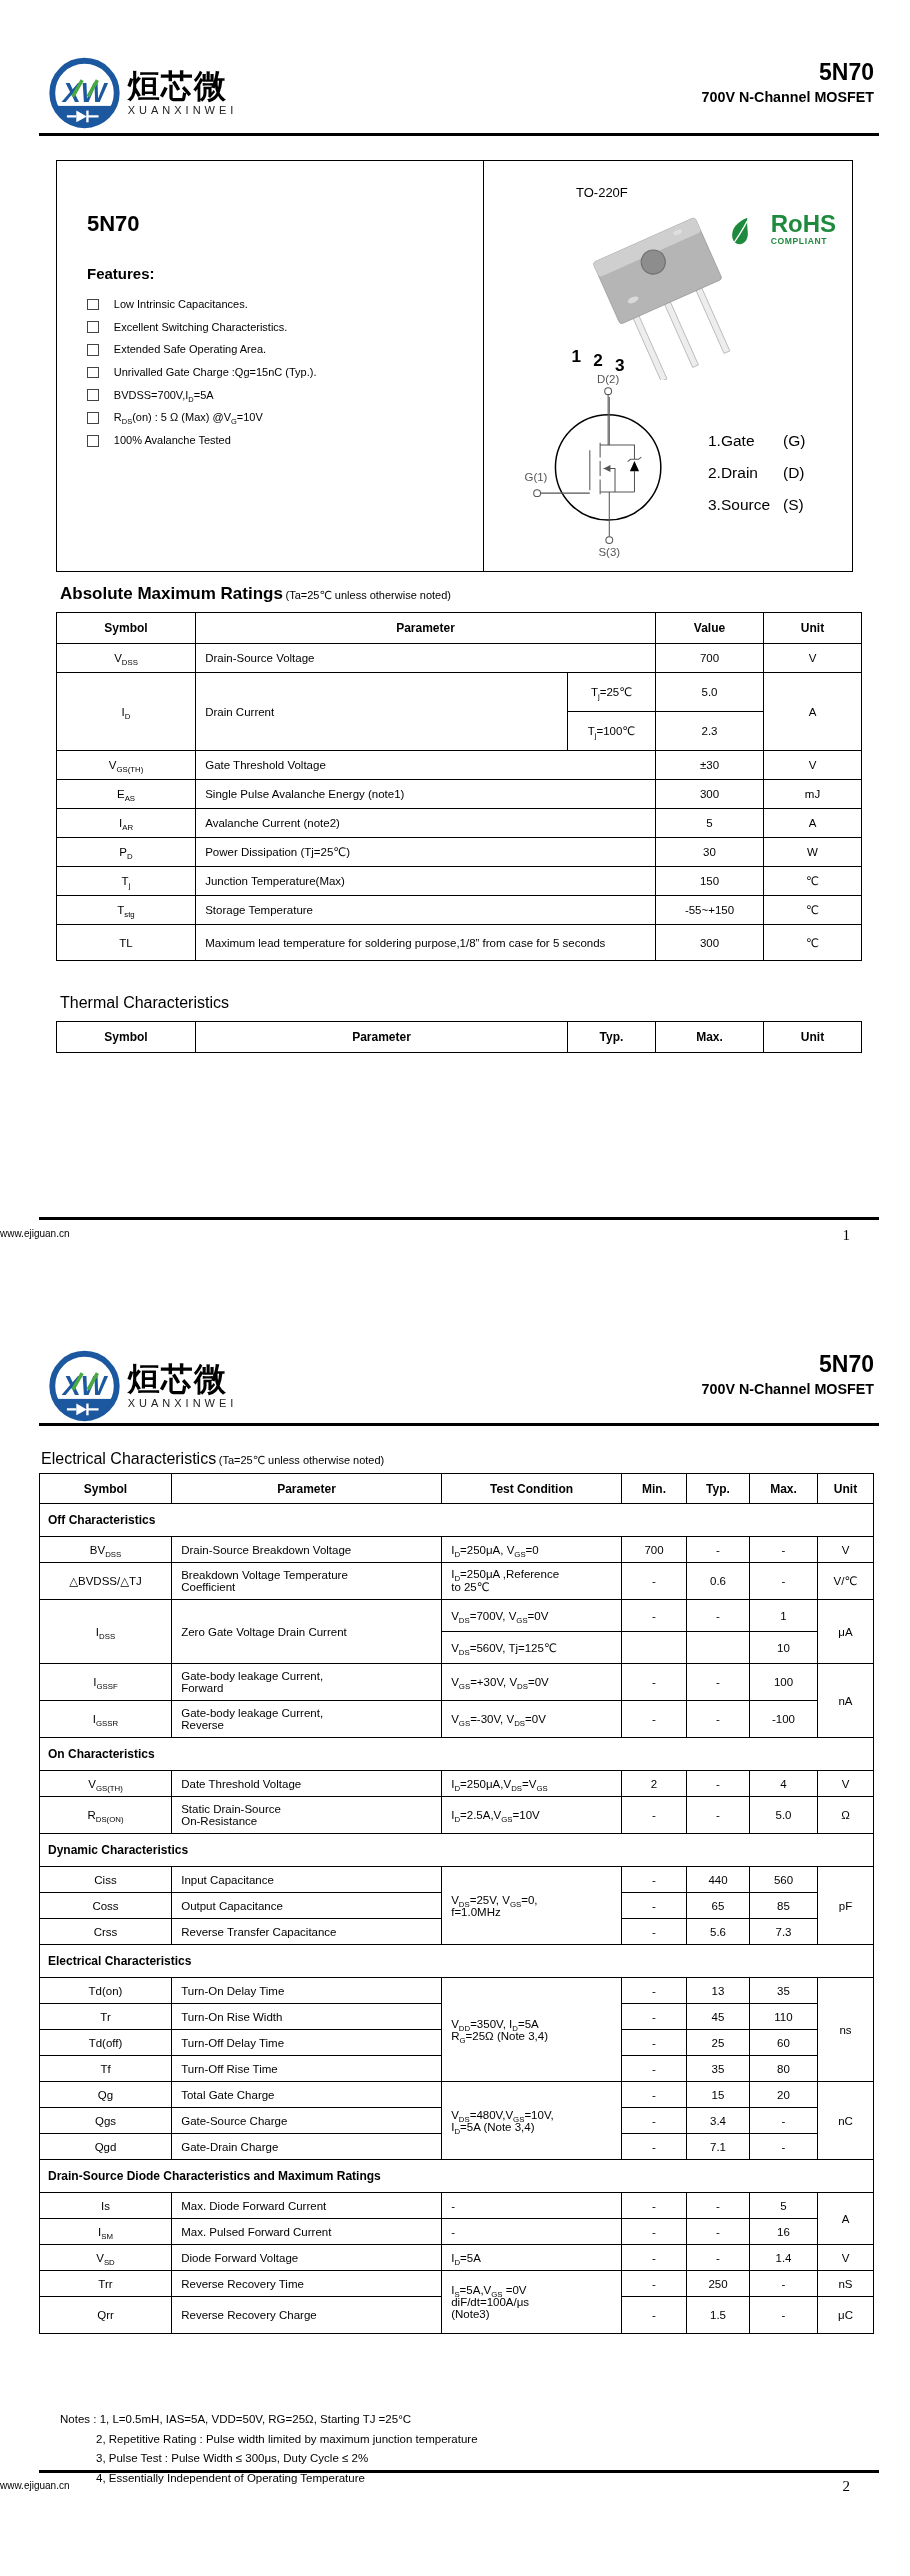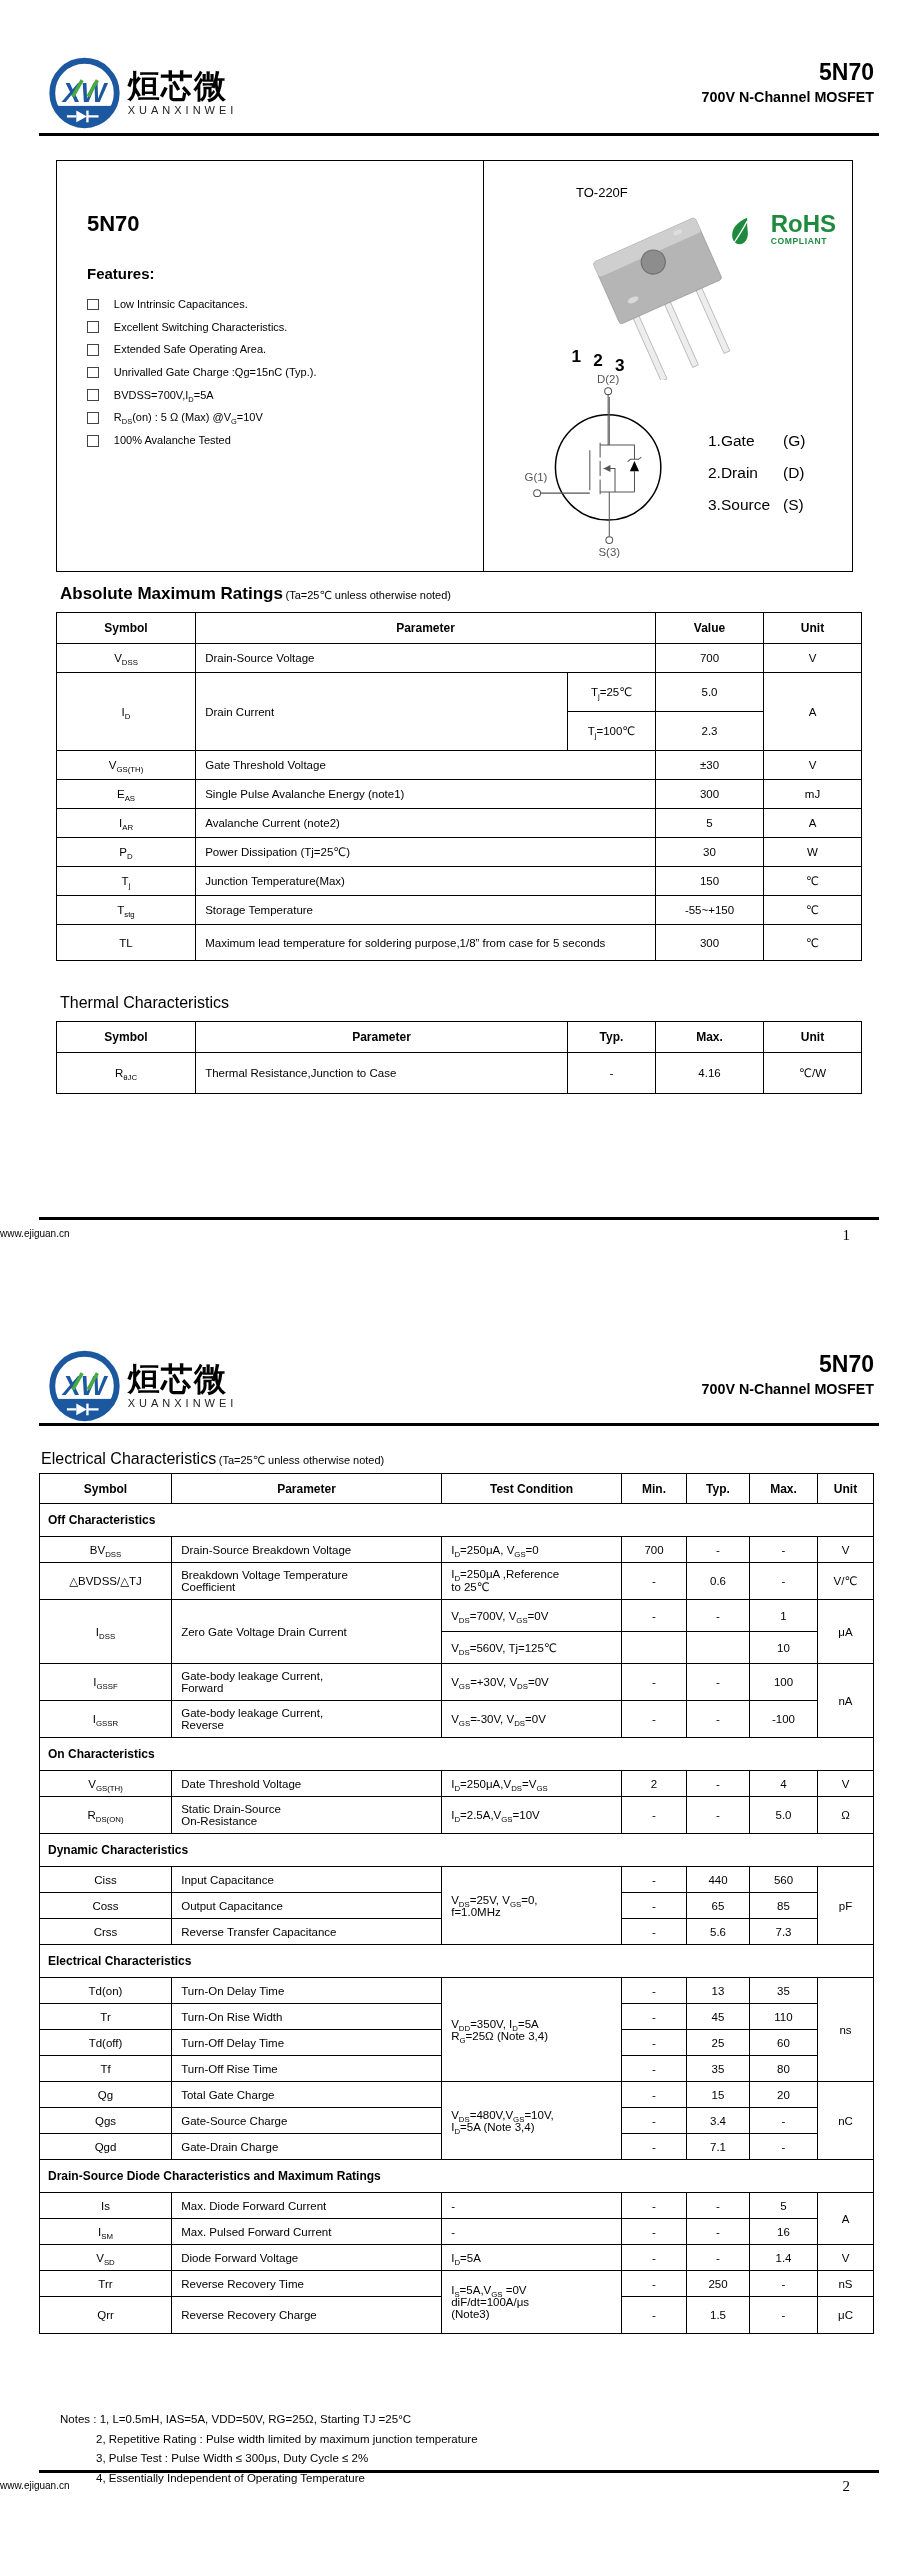--- a/index.html
+++ b/index.html
@@ -283,27 +283,20 @@
         <col style="width:98px">
       </colgroup>
     <tbody>
         <tr class="hd h54">
       <td>Symbol</td>
       <td>Parameter</td>
       <td>Typ.</td>
       <td>Max.</td>
       <td>Unit</td>
     </tr>
-    <tr class="h72">
-      <td>R<sub>θJC</sub></td>
-      <td class="pl">Thermal Resistance,Junction to Case</td>
-      <td>-</td>
-      <td>4.16</td>
-      <td>℃/W</td>
-    </tr>
   </tbody>
     </table>
 
   <div class="hrule" style="top:1217px;height:2.9px"></div>
   <div class="f-site" style="top:1228px">www.ejiguan.cn</div>
   <div class="f-page" style="top:1227px">1</div>
 </div>
 
 <div class="page">
 

